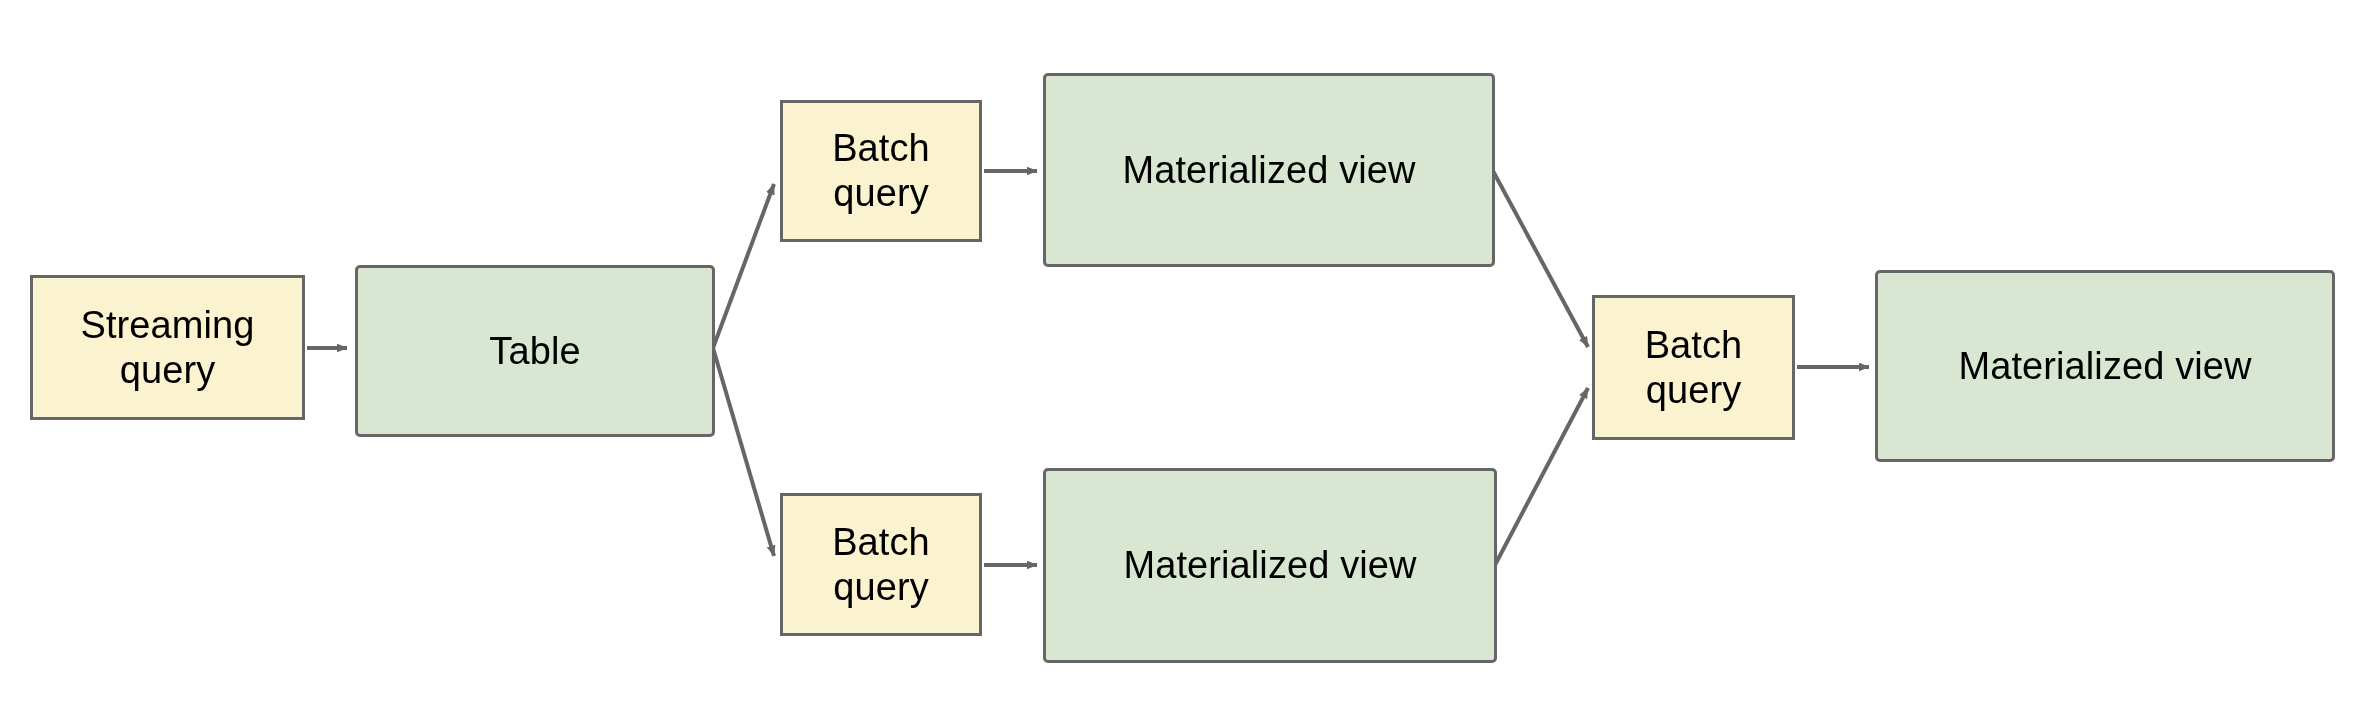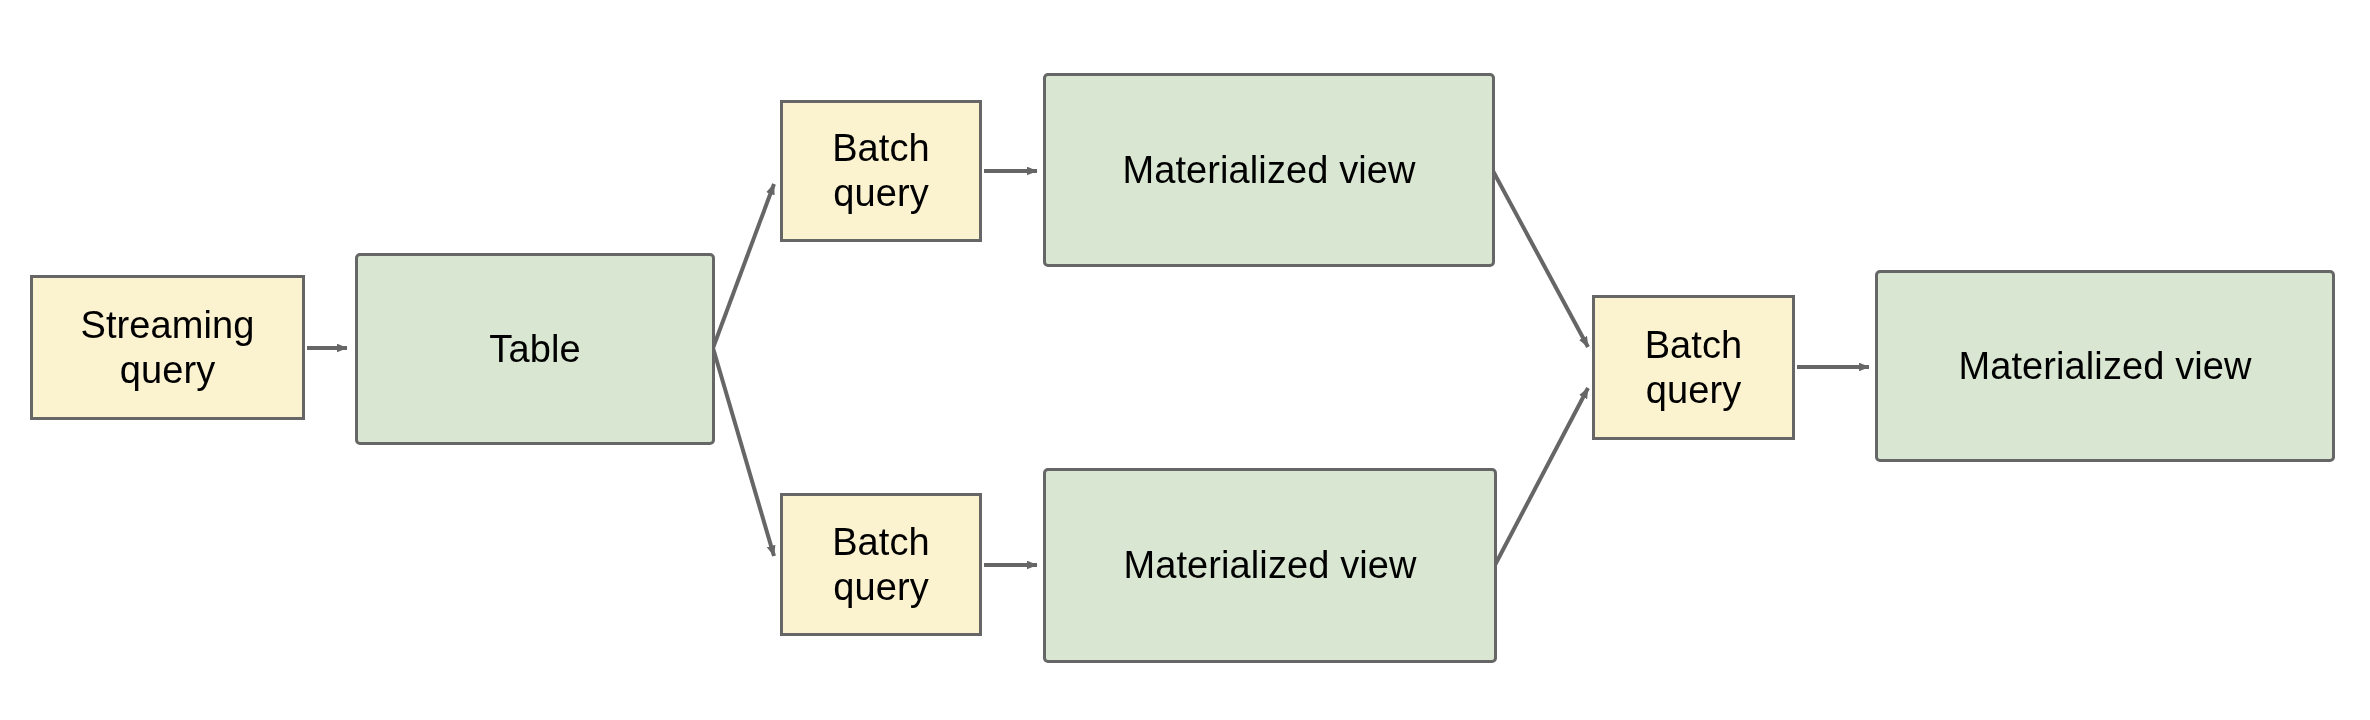--- a/index.html
+++ b/index.html
@@ -84,21 +84,21 @@
 
       <line x1="1797" y1="367" x2="1869" y2="367" marker-end="url(#arrowhead)"></line>
     </g>
   </svg>
 
   <div class="node process" style="left:30px; top:275px; width:275px; height:145px;">
     <span class="node-label">Streaming
 query</span>
   </div>
 
-  <div class="node store" style="left:355px; top:253px; width:360px; height:192px;">
+  <div class="node store" style="left:355px; top:265px; width:360px; height:172px;">
     <span class="node-label">Table</span>
   </div>
 
   <div class="node process" style="left:780px; top:100px; width:202px; height:142px;">
     <span class="node-label">Batch
 query</span>
   </div>
 
   <div class="node store" style="left:1043px; top:73px; width:452px; height:194px;">
     <span class="node-label">Materialized view</span>

